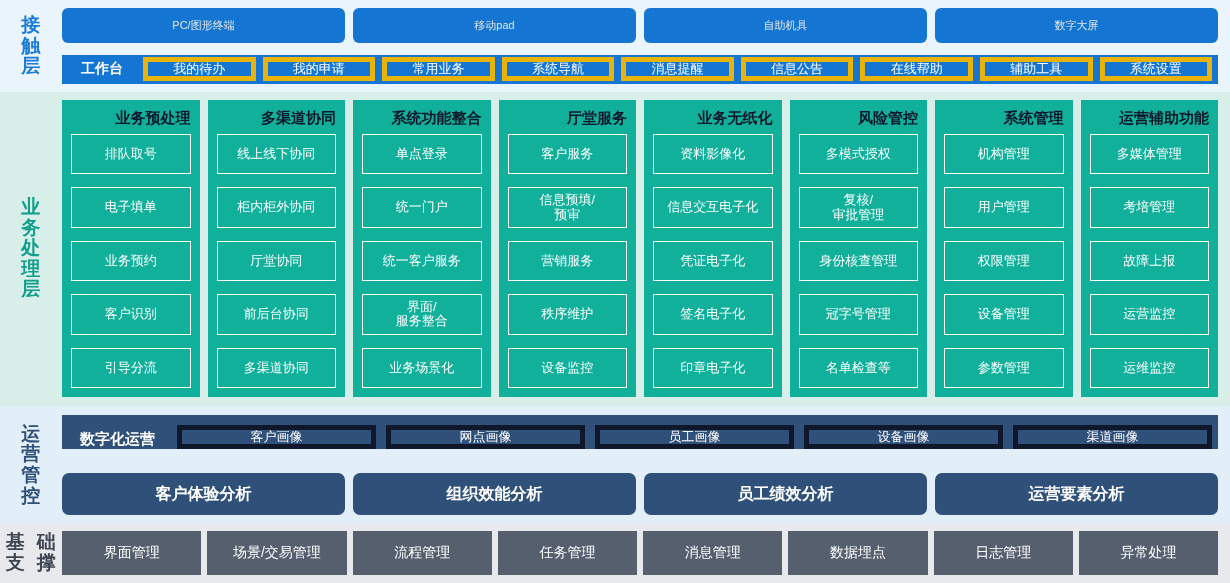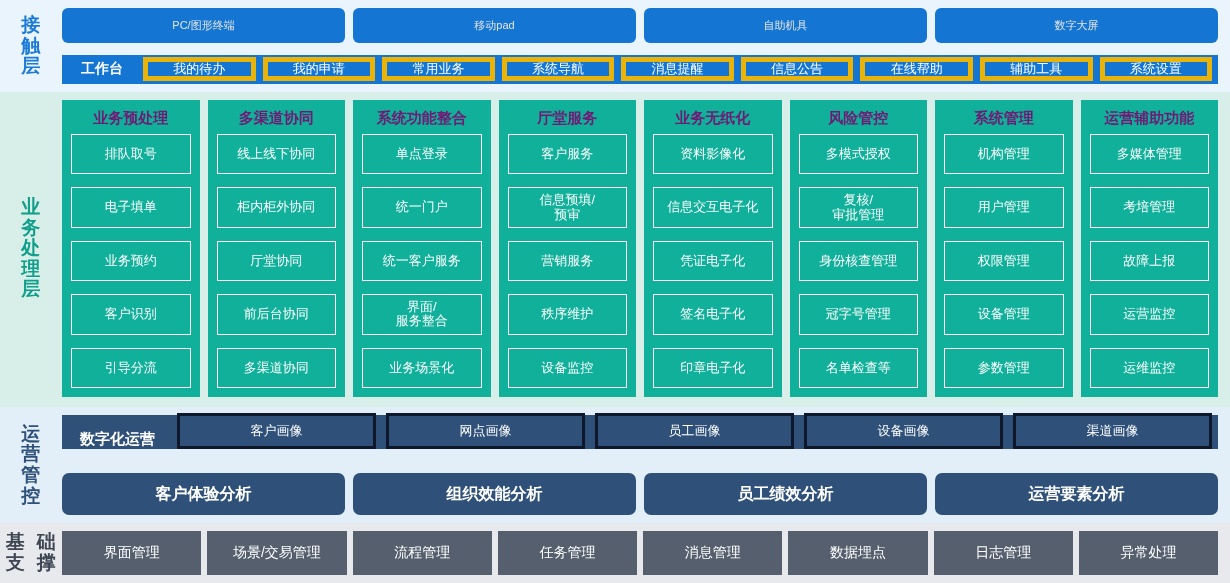--- a/index.html
+++ b/index.html
@@ -66,22 +66,22 @@
   .band-business { background: #d8eee8; flex: 1 1 auto; padding: 8px 12px 10px 0; min-height: 0; }
   .band-business .band-label { color: #0f9f8b; font-size: 19px; }
   .biz-cols { display: flex; gap: 8px; height: 100%; }
   .biz-col {
     flex: 1 1 0;
     background: #10b09a;
     padding: 7px 9px 9px;
     display: flex; flex-direction: column;
   }
   .biz-col-title {
-    color: #701a75; font-size: 15px; font-weight: bold;
-    text-align: center; padding: 2px 0 6px;
+    color: #0f172a; font-size: 15px; font-weight: bold;
+    text-align: right; padding: 2px 0 6px;
     white-space: nowrap;
   }
   .biz-items { display: flex; flex-direction: column; gap: 13px; flex: 1 1 auto; justify-content: center; }
   .biz-item {
     flex: 1 1 0;
     border: 1px solid #ffffff;
     color: #ffffff;
     display: flex; align-items: center; justify-content: center;
     text-align: center;
     font-size: 13px; line-height: 1.12;
@@ -94,22 +94,22 @@
   .row-digital {
     height: 34px;
     background: #2f5179;
     display: flex; align-items: flex-end; padding: 0 6px; gap: 10px;
   }
   .digital-title {
     color: #ffffff; font-size: 15px; font-weight: bold;
     padding: 0 12px; white-space: nowrap;
   }
   .digital-chip {
-    flex: 1 1 0; height: 36px;
-    border: 3px solid #0f172a; color: #ffffff;
+    flex: 1 1 0; height: 24px;
+    border: 5px solid #0f172a; color: #ffffff;
     display: flex; align-items: center; justify-content: center;
     font-size: 13px; white-space: nowrap;
   }
   .row-analysis { margin-top: 24px; height: 42px; display: flex; gap: 8px; }
   .analysis-pill {
     flex: 1 1 0;
     background: #2f5179; color: #ffffff;
     border-radius: 7px;
     display: flex; align-items: center; justify-content: center;
     font-size: 16px; font-weight: bold; white-space: nowrap;

